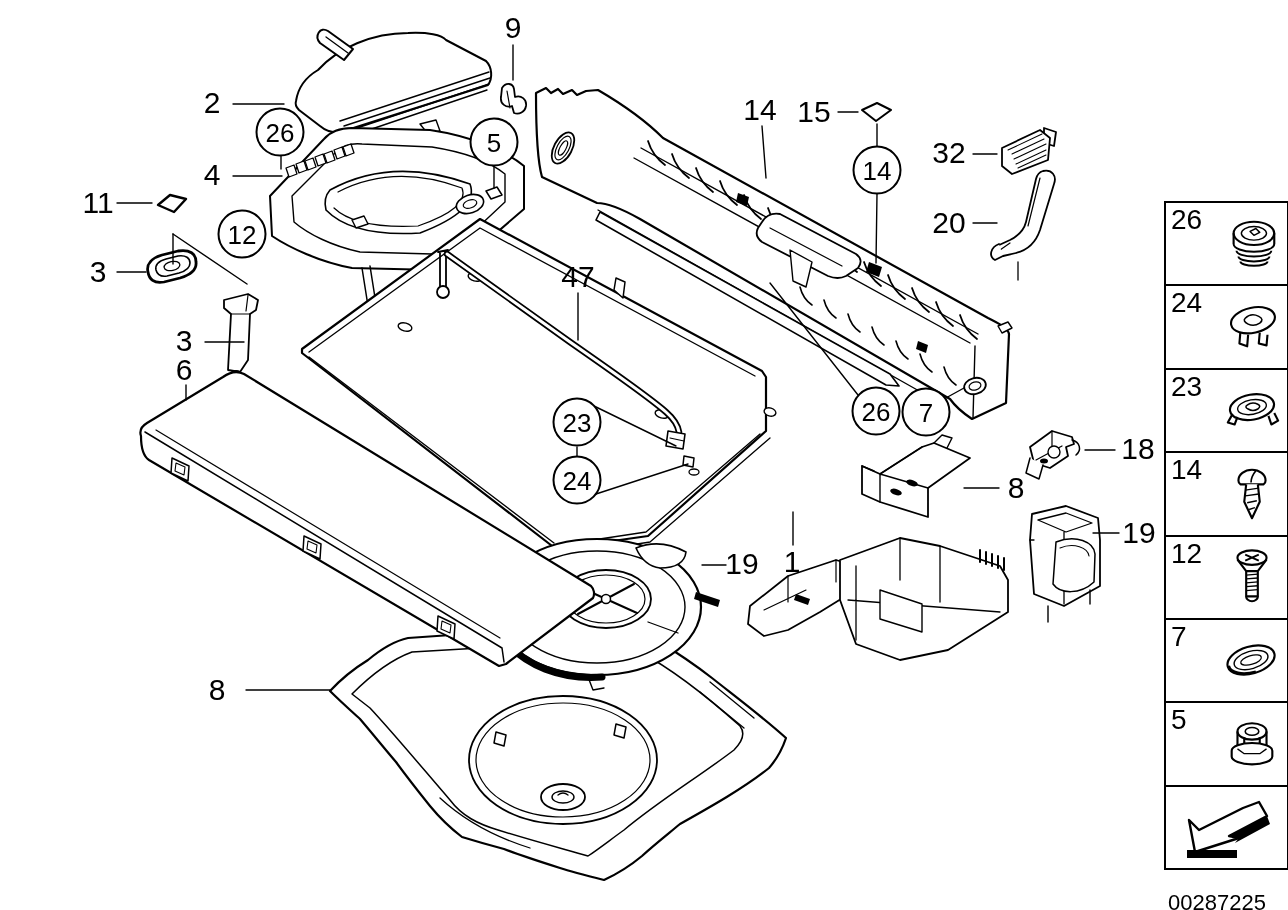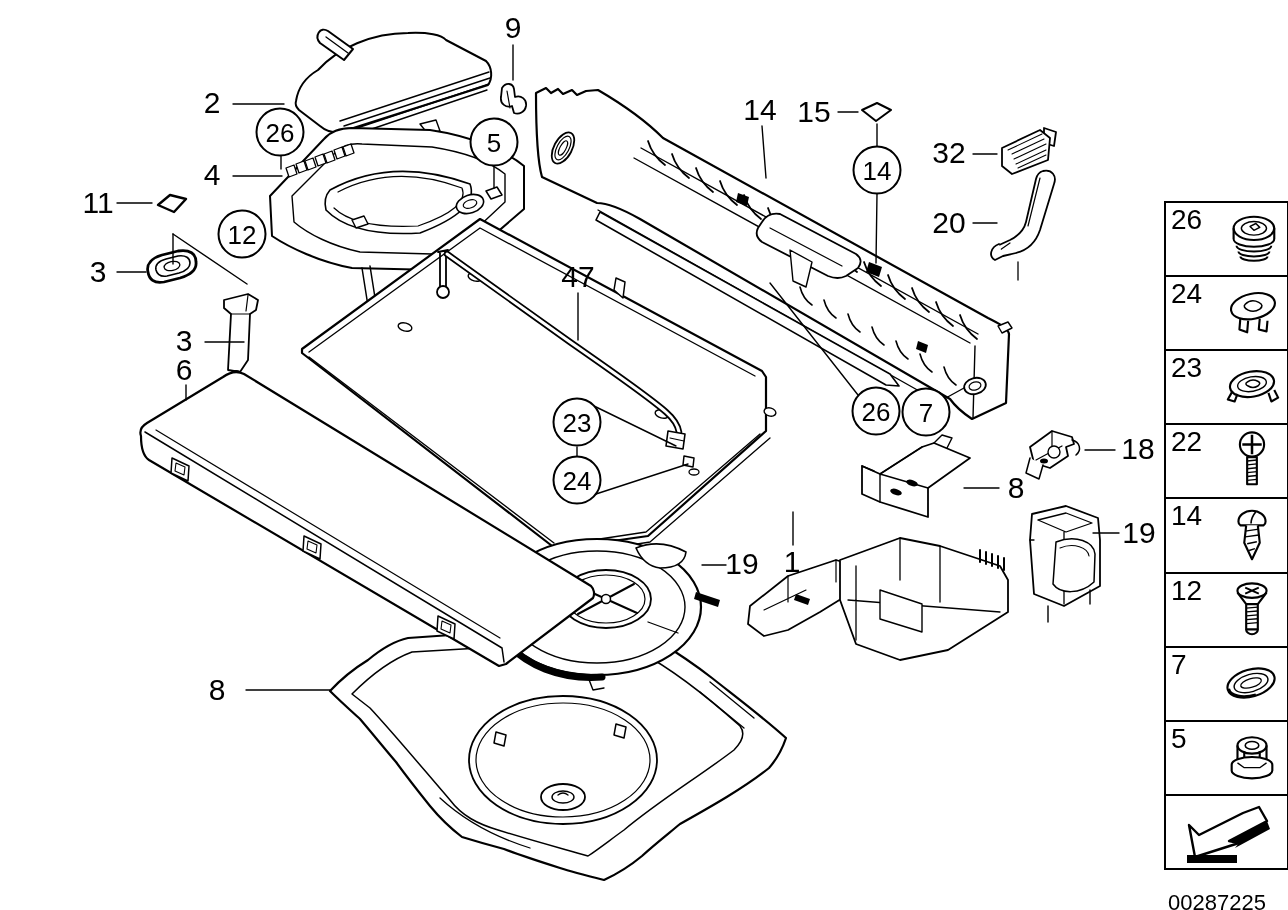--- a/index.html
+++ b/index.html
@@ -358,29 +358,20 @@
     <span class="num">23</span>
     <svg class="icn" width="62" height="60" viewBox="0 0 64 62" fill="none" stroke="#000" stroke-width="2.2" stroke-linejoin="round">
       <ellipse cx="32" cy="28" rx="23" ry="13" transform="rotate(-10 32 28)" fill="#fff"></ellipse>
       <ellipse cx="32" cy="28" rx="15" ry="7.5" transform="rotate(-10 32 28)" stroke-width="1.4"></ellipse>
       <path stroke-width="1.6" d="M27,26 q5,-4 11,-1 q4,2 0,5 q-5,3 -10,0 q-4,-2 -1,-4 Z"></path>
       <path d="M12,35 l-5,9 l7,2 l3,-8"></path>
       <path d="M49,37 l3,9 l7,-4 l-4,-8"></path>
     </svg>
   </div>
 
-  <div class="cell">
-    <span class="num">22</span>
-    <svg class="icn" width="62" height="62" viewBox="0 0 64 64" fill="none" stroke="#000" stroke-width="2.2" stroke-linejoin="round">
-      <circle cx="32" cy="15" r="12.5" fill="#fff"></circle>
-      <path stroke-width="2.6" d="M32,5 L32,25 M22,15 L42,15"></path>
-      <path fill="#fff" d="M27,28 L37,28 L37,56 L27,56 Z"></path>
-      <path stroke-width="1.4" d="M27,32 L37,31 M27,36 L37,35 M27,40 L37,39 M27,44 L37,43 M27,48 L37,47 M27,52 L37,51"></path>
-    </svg>
-  </div>
 
   <div class="cell">
     <span class="num">14</span>
     <svg class="icn" width="62" height="62" viewBox="0 0 64 64" fill="none" stroke="#000" stroke-width="2.2" stroke-linejoin="round">
       <path fill="#fff" d="M18,18 a14,11 0 0 1 28,0 q0,3 -2,4 l-24,0 q-2,-1 -2,-4 Z"></path>
       <path stroke-width="1.8" d="M36,8 Q31,14 31,20"></path>
       <path fill="#fff" d="M26,22 L24,40 L32,57 L40,40 L38,22"></path>
       <path stroke-width="1.4" d="M25,28 L39,26 M25,34 L39,32 M27,41 L37,39 M29,48 L35,46"></path>
     </svg>
   </div>

